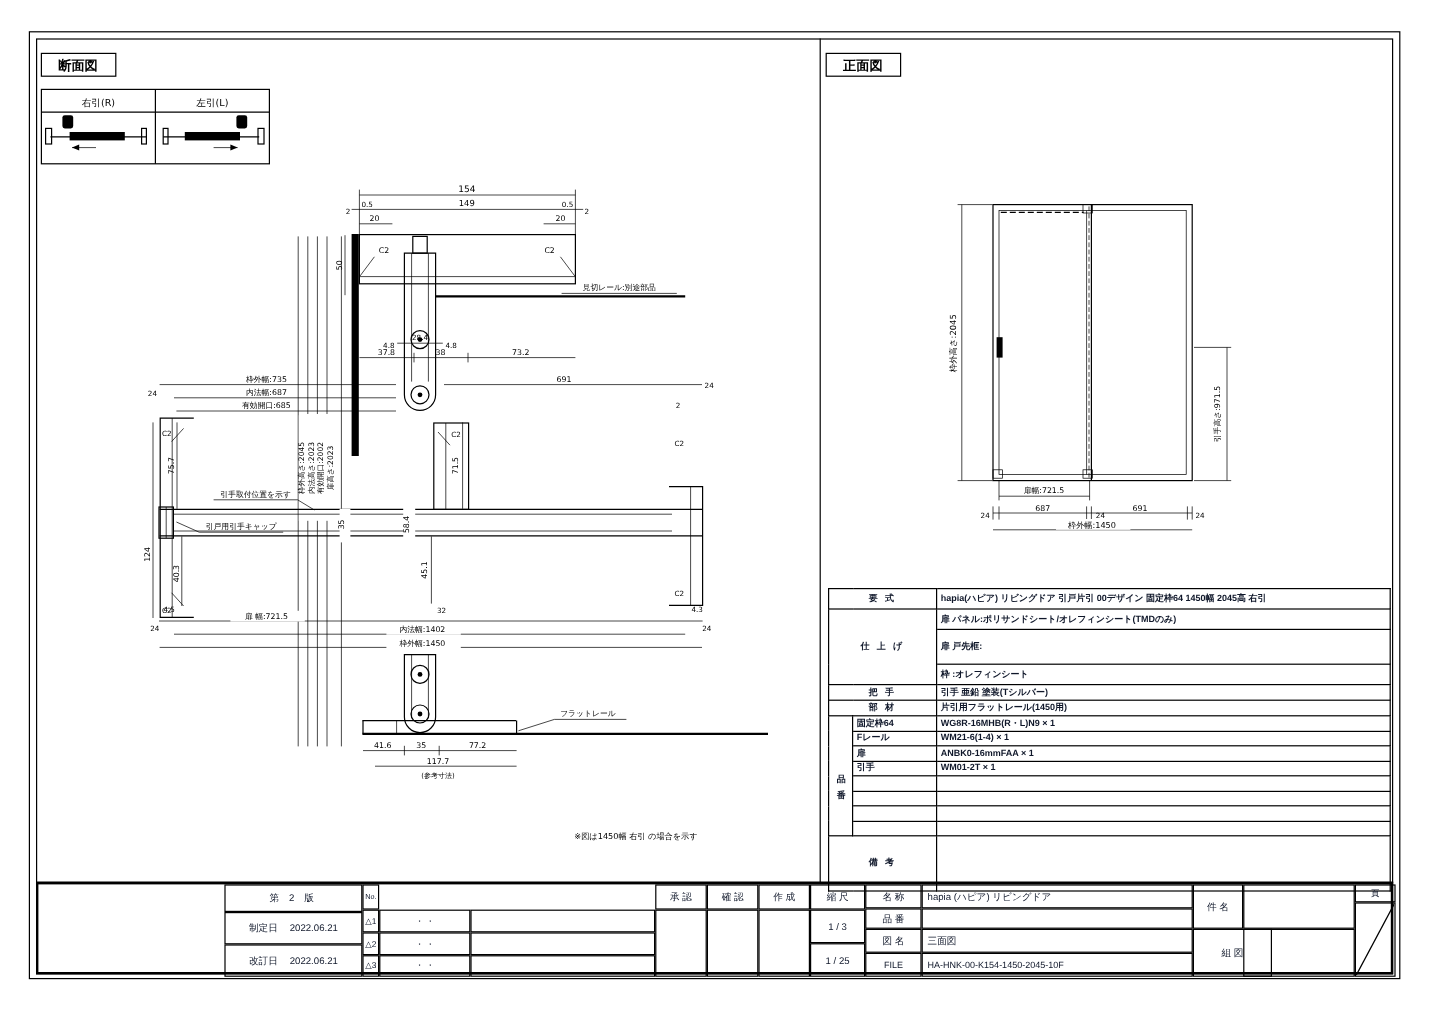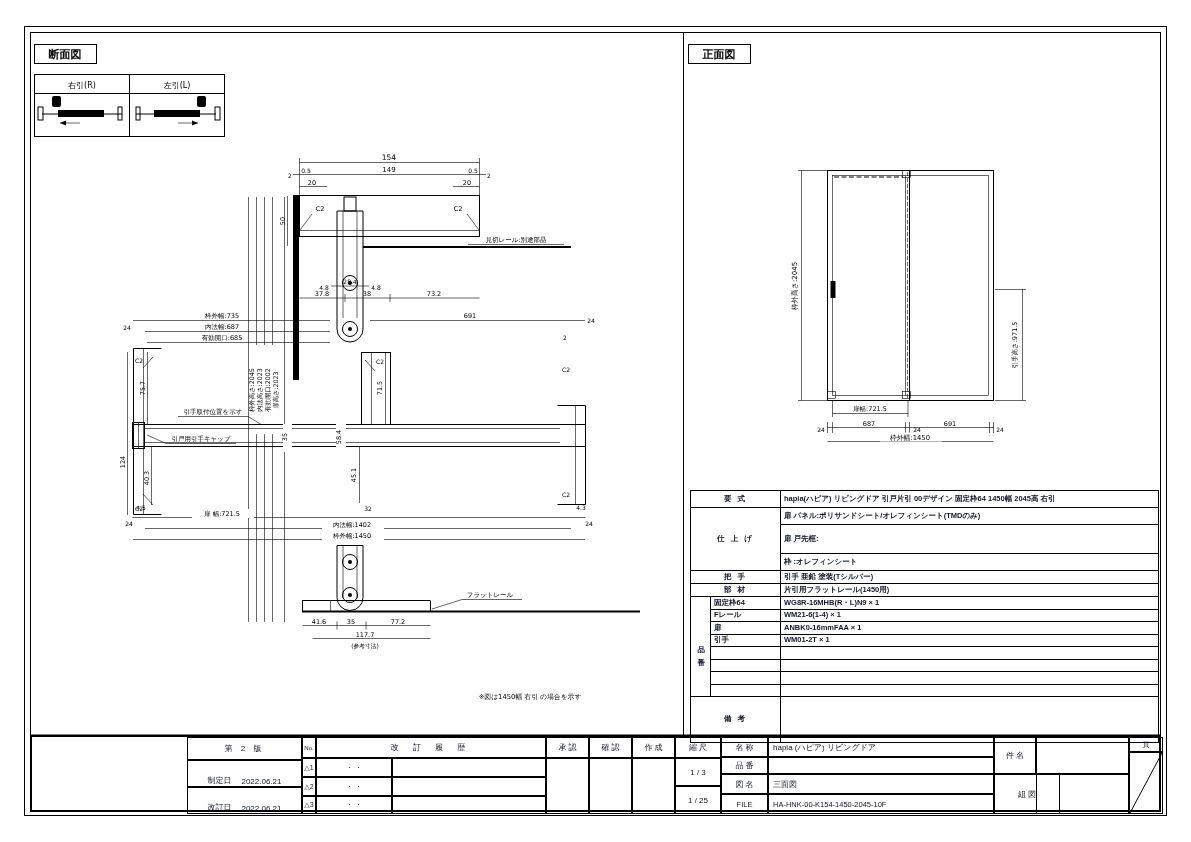--- a/index.html
+++ b/index.html
@@ -22,21 +22,21 @@
                       padding:0;letter-spacing:2px;}
   .spec-table{border:1.5px solid #000;font-weight:bold;}
   
   .tblock{position:absolute;left:30px;top:735px;width:1131px;height:77px;border:2px solid #000;
           box-sizing:border-box;font-size:8px;}
   .tb-cell{position:absolute;border:1px solid #000;box-sizing:border-box;display:flex;
            align-items:center;justify-content:center;overflow:hidden;white-space:nowrap;}
   .tb-left{justify-content:flex-start;padding-left:4px;}
   .logo-text{font-weight:900;font-size:30px;letter-spacing:1px;transform:scaleX(1.18);
              font-family:"Liberation Sans","DejaVu Sans",sans-serif;}
-  .date-row{display:flex;gap:10px;align-items:flex-end;}
+  .date-row{display:flex;gap:10px;align-items:center;}
   .small{font-size:6px;}
 </style>
 </head>
 <body>
 
 <div class="sheet">
 
 <svg width="1191" height="842" viewBox="0 0 1191 842">
 
   <g>
@@ -371,21 +371,20 @@
     <span>2022.06.21</span>
   </div>
   <div class="tb-cell date-row" style="left:155px;top:50px;width:115px;height:27px;">
     <span>改訂日</span>
     <span>2022.06.21</span>
   </div>
   <div class="tb-cell small" style="left:270px;top:0;width:14px;height:21px;">No.</div>
   <div class="tb-cell" style="left:270px;top:21px;width:14px;height:19px;font-size:7px;">△1</div>
   <div class="tb-cell" style="left:270px;top:40px;width:14px;height:19px;font-size:7px;">△2</div>
   <div class="tb-cell" style="left:270px;top:59px;width:14px;height:18px;font-size:7px;">△3</div>
-  <div class="tb-cell" style="left:284px;top:0;width:230px;height:21px;letter-spacing:6px;">改 訂 履 歴</div>
   <div class="tb-cell" style="left:284px;top:21px;width:76px;height:19px;font-size:7px;">・  ・</div>
   <div class="tb-cell" style="left:284px;top:40px;width:76px;height:19px;font-size:7px;">・  ・</div>
   <div class="tb-cell" style="left:284px;top:59px;width:76px;height:18px;font-size:7px;">・  ・</div>
   <div class="tb-cell" style="left:360px;top:21px;width:154px;height:19px;"></div>
   <div class="tb-cell" style="left:360px;top:40px;width:154px;height:19px;"></div>
   <div class="tb-cell" style="left:360px;top:59px;width:154px;height:18px;"></div>
   <div class="tb-cell" style="left:514px;top:0;width:43px;height:21px;">承 認</div>
   <div class="tb-cell" style="left:514px;top:21px;width:43px;height:56px;"></div>
   <div class="tb-cell" style="left:557px;top:0;width:43px;height:21px;">確 認</div>
   <div class="tb-cell" style="left:557px;top:21px;width:43px;height:56px;"></div>

